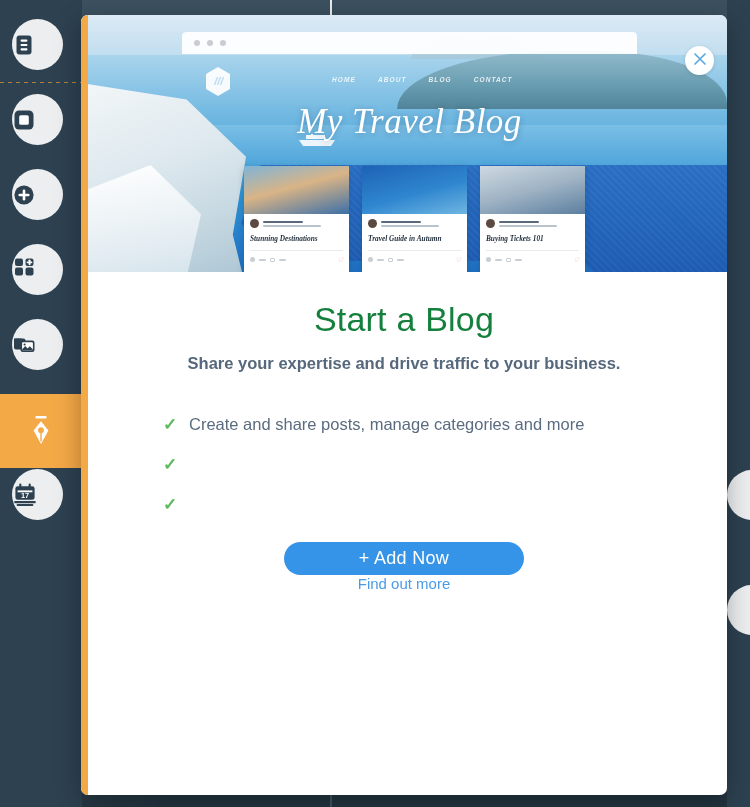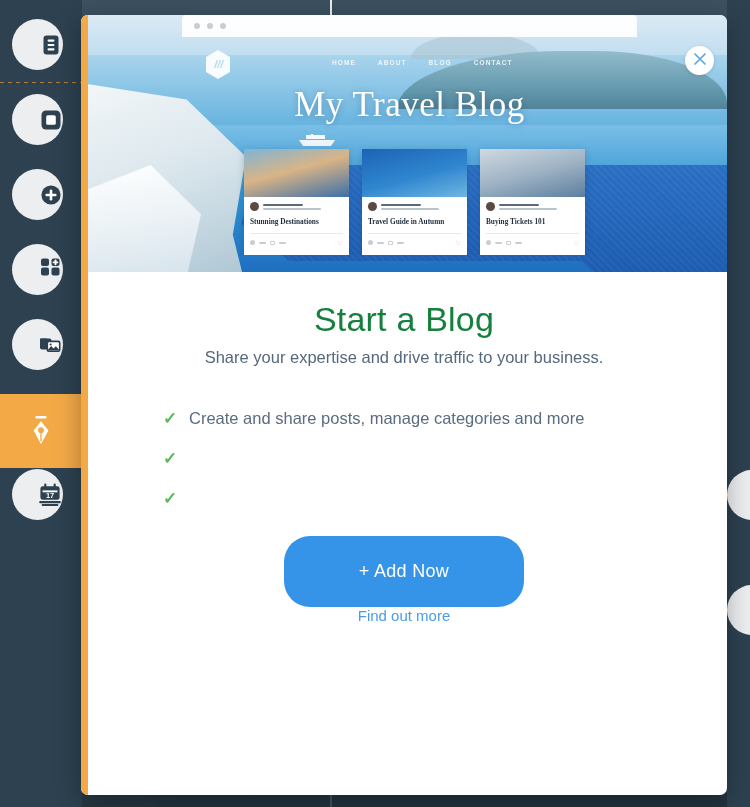--- a/index.html
+++ b/index.html
@@ -47,21 +47,21 @@
     position:absolute; left:0; top:0; width:82px; height:807px;
     background:#2d4150; z-index:30;
   }
   .dash-line {
     position:absolute; left:0; top:82px; width:82px; height:1px;
     background:repeating-linear-gradient(90deg,#c98b2e 0 4px,transparent 4px 8px);
     opacity:.85;
   }
   .nav-btn {
     position:absolute; left:12px; width:51px; height:51px; border-radius:50%;
-    background:#eceef0; display:flex; align-items:center; justify-content:flex-end;
+    background:#eceef0; display:flex; align-items:center; justify-content:flex-start;
     cursor:pointer;
   }
   .nav-btn svg { display:block; }
   .nav-btn.active-wrap {
     left:0; width:82px; height:74px; border-radius:0;
     background:#f4a947; justify-content:center;
   }
   .notch-top, .notch-bottom {
     position:absolute; left:0; width:82px; height:22px; background:#2d4150;
   }
@@ -124,22 +124,22 @@
     clip-path:polygon(4% 0, 100% 0, 100% 100%, 100% 100%, 76% 100%, 70% 78%, 10% 78%, 0 48%);
   }
   .blue-band-shade {
     position:absolute; left:160px; top:150px; width:486px; height:123px;
     background:repeating-linear-gradient(45deg, rgba(255,255,255,.04) 0 2px, transparent 2px 5px);
     clip-path:polygon(4% 0, 100% 0, 100% 100%, 76% 100%, 70% 78%, 10% 78%, 0 48%);
   }
 
   
   #browser {
-    position:absolute; left:101px; top:0; width:455px; height:240px;
-    border-radius:4px 4px 0 0; overflow:hidden;
+    position:absolute; left:101px; top:17px; width:455px; height:240px;
+    border-radius:4px 4px 0 0; overflow:hidden;font-style:italic;
   }
   .browser-bar {
     position:absolute; left:0; top:0; width:455px; height:22px;
     background:rgba(255,255,255,.93); border-radius:4px 4px 0 0;
     display:flex; align-items:center; padding-left:12px; gap:7px;
   }
   .browser-bar i { width:6px; height:6px; border-radius:50%; background:#c8cdd2; display:block; }
   .browser-body { position:absolute; left:0; top:22px; width:455px; height:218px; }
 
   .site-nav {
@@ -184,29 +184,29 @@
     background:#ffffff; display:flex; align-items:center; justify-content:center;
     cursor:pointer; z-index:20; box-shadow:0 1px 4px rgba(0,0,0,.12);
   }
 
   
   #modal-body { position:absolute; left:0; top:257px; width:646px; padding-top:28px; }
   #panel-title {
     text-align:center; font-size:34px; color:#15803d; font-weight:400; letter-spacing:.2px;
   }
   #panel-subtitle {
-    text-align:center; font-size:16.5px; color:#56687c; margin-top:9px;
+    text-align:center; font-size:16.5px; color:#56687c; margin-top:15px;font-weight:bold;
   }
   #features { margin:41px 0 0 82px; }
   .feature { display:flex; align-items:center; margin-bottom:19px; }
   .check { width:26px; color:#5cb85c; font-size:17px; font-weight:700; flex:none; }
   .feature-text { font-size:16.5px; color:#5b6c80; }
   #cta-wrap { text-align:center; margin-top:27px; }
   #add-now-btn {
-    display:inline-block; min-width:240px; padding:25px 30px; border:none;
+    display:inline-block; min-width:240px; padding:6px 30px; border:none;
     border-radius:26px; background:#3593e8; color:#ffffff; font-size:18px;
     font-family:"Liberation Sans", sans-serif; cursor:pointer; letter-spacing:.3px;
   }
   #find-out-more {
     display:block; text-align:center; 
     color:#4a9ce8; font-size:15px; text-decoration:none; cursor:pointer;
   }
 
   
   #right-rail {

